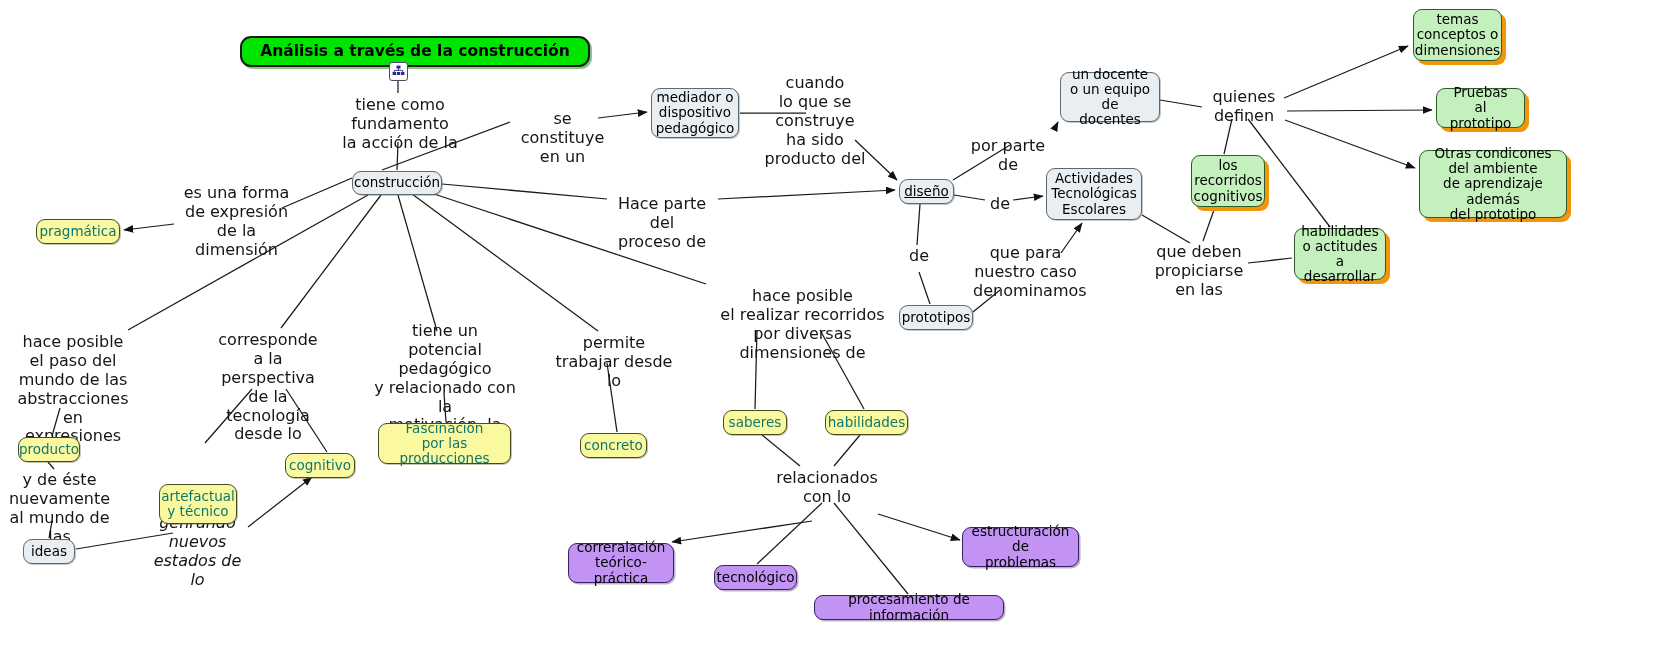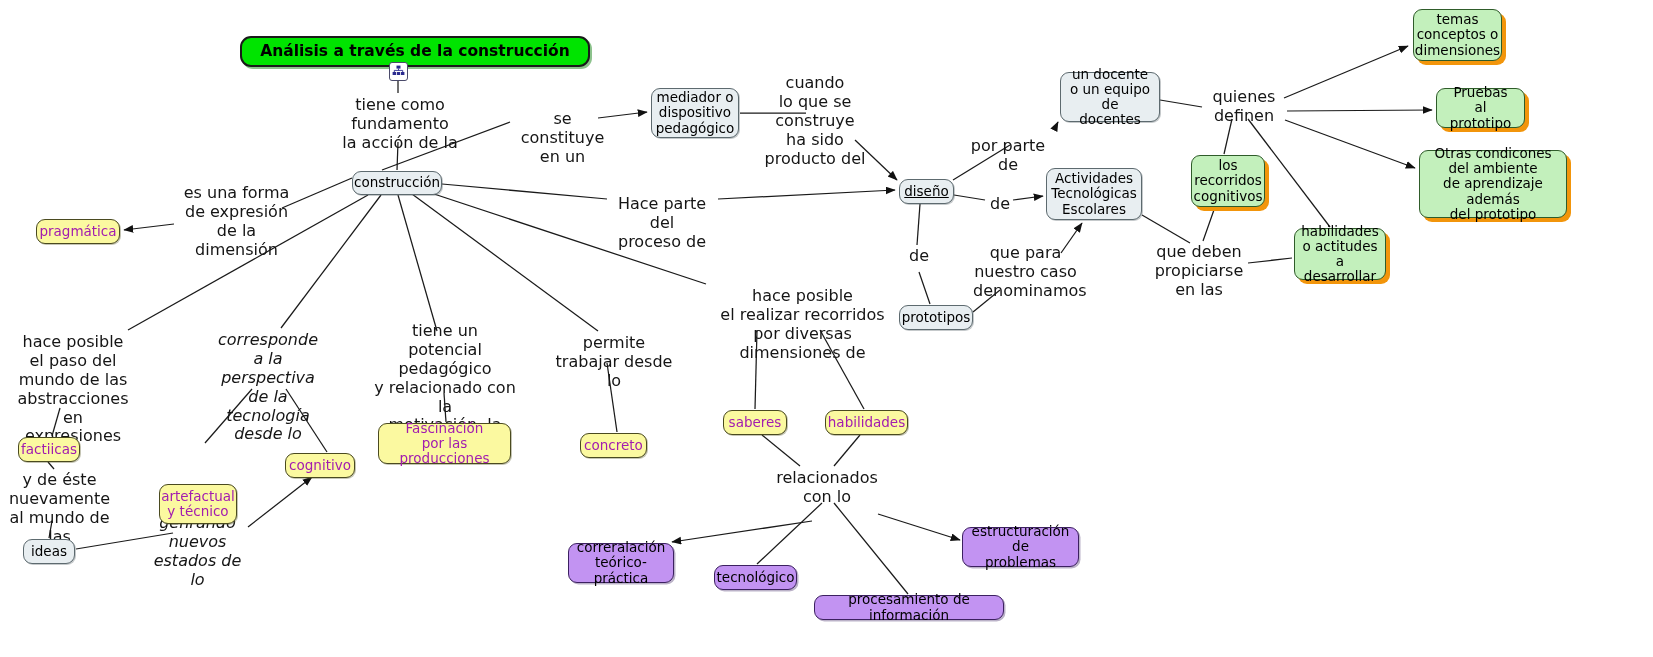--- a/index.html
+++ b/index.html
@@ -44,21 +44,21 @@
     border: 1.2px solid #5d6a6f;
     color: #000;
     font-size: 13.5px;
     padding: 3px 8px;
     box-shadow: 1px 1px 0 rgba(90,100,105,.35);
   }
   
   .n-yellow {
     background: #fbf9a0;
     border: 1.4px solid #4a4a20;
-    color: #a21caf;
+    color: #0f766e;
     font-size: 13.5px;
     padding: 3px 9px;
     box-shadow: 1px 1px 0 rgba(90,90,40,.35);
   }
   
   .n-purple {
     background: #c293f2;
     border: 1.4px solid #3c2160;
     color: #000000;
     font-size: 13.5px;
@@ -212,21 +212,21 @@
       <rect x="4.5" y="0.6" width="4" height="3" fill="#2b2b8f"></rect>
       <rect x="0.6" y="7" width="3.4" height="3" fill="#2b2b8f"></rect>
       <rect x="4.8" y="7" width="3.4" height="3" fill="#2b2b8f"></rect>
       <rect x="9" y="7" width="3.4" height="3" fill="#2b2b8f"></rect>
       <path d="M6.5,3.6 V5.4 M2.3,7 V5.4 H10.7 V7" stroke="#2b2b8f" stroke-width="0.9" fill="none"></path>
     </svg>
   </div>
 <div class="node n-title" style="left: 240px; top: 36px; width: 350px; height: 31px;">Análisis a través de la construcción</div>
     <div class="node n-concept" style="left: 352px; top: 171px; width: 90px; height: 24px;">construcción</div>
     <div class="node n-yellow" style="left: 36px; top: 219px; width: 84px; height: 25px;">pragmática</div>
-    <div class="node n-yellow" style="left: 18px; top: 437px; width: 62px; height: 25px;">factiicas</div>
+    <div class="node n-yellow" style="left: 18px; top: 437px; width: 62px; height: 25px;">producto</div>
     <div class="node n-concept" style="left: 23px; top: 539px; width: 52px; height: 25px;">ideas</div>
     <div class="node n-yellow" style="left: 159px; top: 444px; width: 78px; height: 40px; margin-top: 40px;">artefactual
 y técnico</div>
     <div class="node n-yellow" style="left: 285px; top: 453px; width: 70px; height: 25px;">cognitivo</div>
     <div class="node n-yellow" style="left: 378px; top: 423px; width: 133px; height: 41px;">Fascinación
 por las producciones</div>
     <div class="node n-yellow" style="left: 580px; top: 433px; width: 67px; height: 25px;">concreto</div>
     <div class="node n-concept" style="left: 651px; top: 88px; width: 88px; height: 50px;">mediador o
 dispositivo
 pedagógico</div>
@@ -269,21 +269,21 @@
 de la dimensión</div>
     <div class="link-label" style="left: 510px; top: 110px; width: 105px;">se constituye
 en un</div>
     <div class="link-label" style="left: 607px; top: 195px; width: 110px;">Hace parte del
 proceso de</div>
     <div class="link-label" style="left: 8px; top: 333px; width: 130px;">hace posible
 el paso del
 mundo de las
 abstracciones en
 expresiones</div>
-    <div class="link-label" style="left: 205px; top: 331px; width: 126px; font-style: italic;">corresponde
+    <div class="link-label" style="left: 205px; top: 331px; width: 126px;">corresponde
 a la perspectiva
 de la tecnología
 desde lo</div>
     <div class="link-label" style="left: 365px; top: 322px; width: 160px;">tiene un
 potencial pedagógico
 y relacionado con la
 motivación, la</div>
     <div class="link-label" style="left: 553px; top: 334px; width: 122px;">permite
 trabajar desde lo</div>
     <div class="link-label" style="left: 710px; top: 287px; width: 185px;">hace posible

